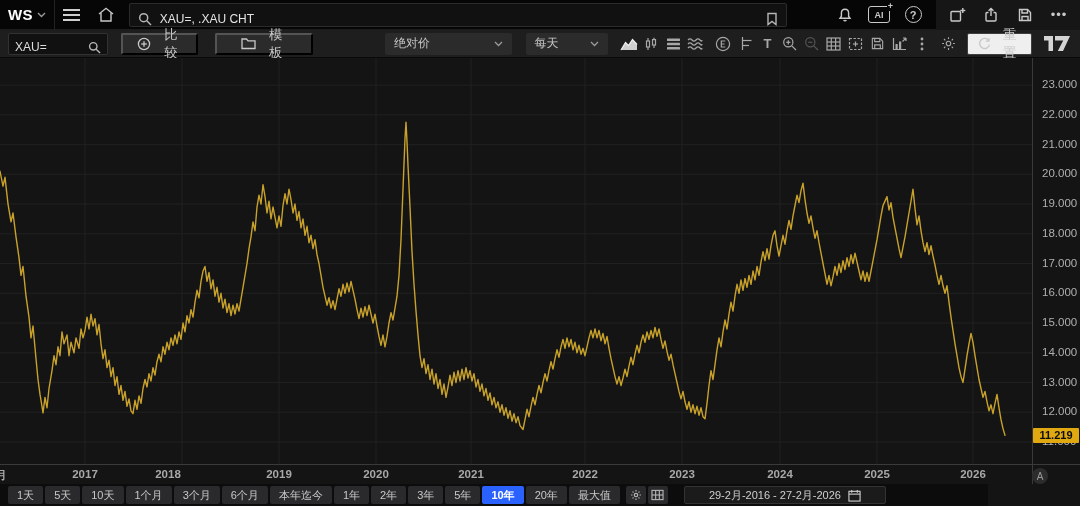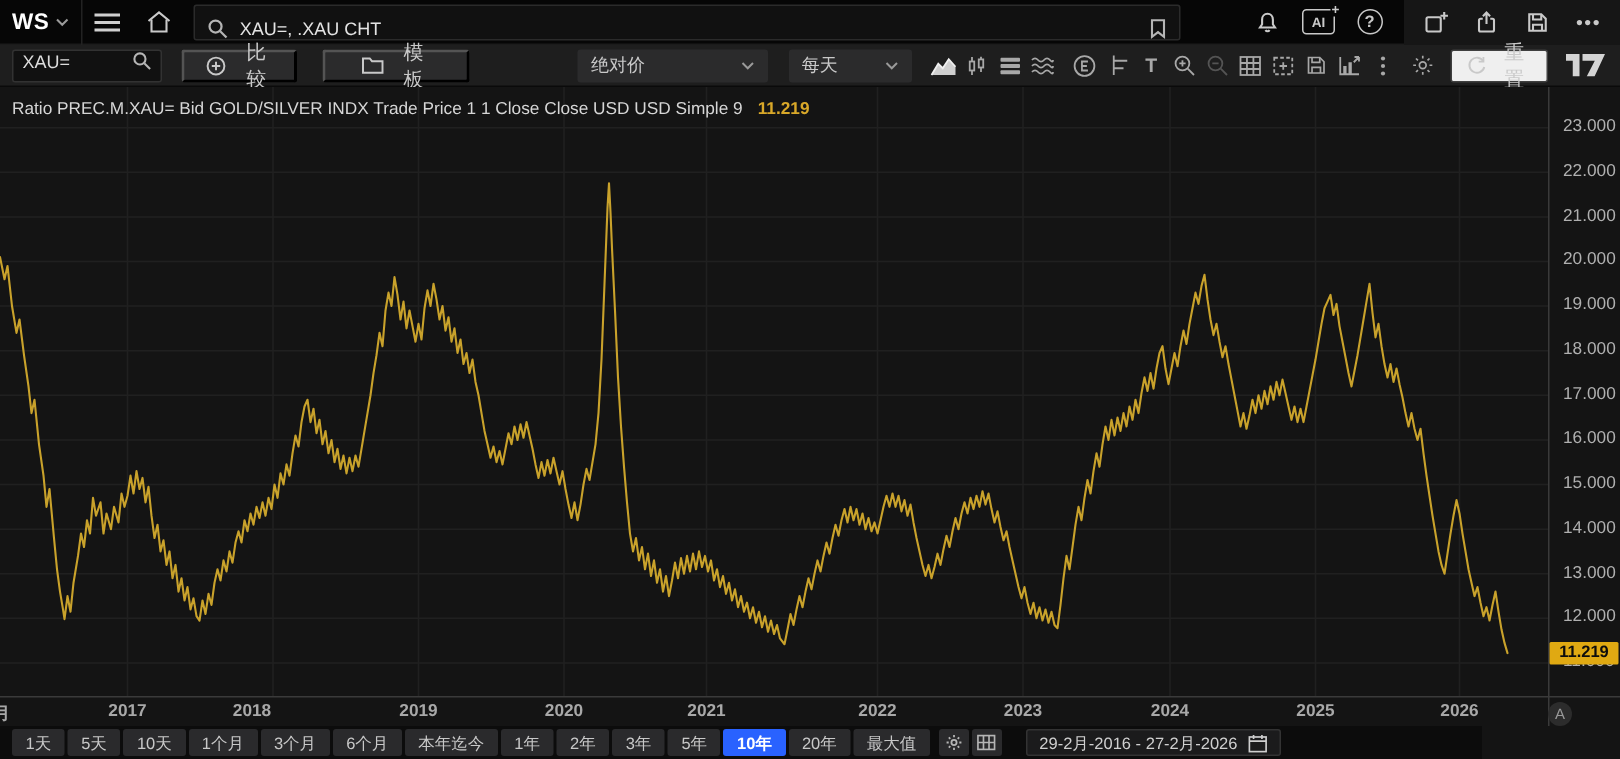--- a/index.html
+++ b/index.html
@@ -28,21 +28,21 @@
   .ai-plus { position:absolute; top:-6px; right:-5px; font-size:9px; color:#c9c9c9; background:#060606; padding:0 1px; }
   .help-circle { width:17px; height:17px; border:1.4px solid #c9c9c9; border-radius:50%; font-size:11px; font-weight:bold;
                  color:#c9c9c9; display:flex; align-items:center; justify-content:center; }
   .top-panel { display:flex; align-items:center; background:#161616; height:30px; padding:0 4px; margin-left:6px; }
   .more-dots { font-size:13px; letter-spacing:1px; color:#c9c9c9; }
 
   
   .toolbar { position:absolute; left:0; top:30px; width:1080px; height:28px; background:#1e1e1e;
              display:flex; align-items:center; border-bottom:1px solid #0a0a0a; font-size:12px; }
   .sym-input { width:108px; height:22px; margin-left:8px; background:#111; border:1px solid #323232; border-radius:2px;
-               display:flex; align-items:flex-start; justify-content:space-between; padding:0 6px; color:#ddd; }
+               display:flex; align-items:flex-end; justify-content:space-between; padding:0 6px; color:#ddd; }
   .tb-btn { height:22px; background:#2b2b2c; border-radius:2px; display:flex; align-items:center; gap:8px;
             padding:0 14px; color:#c9c9c9; cursor:pointer; }
   .tb-btn.wide { padding:0 24px; }
   .select { height:22px; background:#2b2b2c; border-radius:2px; display:flex; align-items:center;
             justify-content:space-between; padding:0 9px; color:#c9c9c9; cursor:pointer; }
   .icon-btn { width:24px; height:22px; display:flex; align-items:center; justify-content:center; color:#a8a8a8; cursor:pointer; }
   .icon-btn.active { color:#efefef; }
   .icon-btn.dim { color:#545454; }
   .reset-btn { height:22px; border:1px solid #3f3f3f; border-radius:2px; display:flex; align-items:center; gap:7px;
                padding:0 10px; color:#c9c9c9; cursor:pointer; }
@@ -65,21 +65,21 @@
 
   
   .bottombar { position:absolute; left:0; top:484px; width:988px; height:22px; background:#0c0c0c;
                display:flex; align-items:center; padding-left:8px; font-size:11px; }
   .range-btn { height:18px; background:#2a2a2c; color:#c8c8c8; border:none; border-radius:2px;
                padding:0 9px; margin-right:2px; font-size:11px; font-family:inherit; cursor:pointer; white-space:nowrap; }
   .range-btn.active { color:#fff; font-weight:bold; }
   .chip-ic { width:20px; height:18px; background:#2a2a2c; border-radius:2px; margin-right:2px;
              display:flex; align-items:center; justify-content:center; color:#b5b5b5; cursor:pointer; }
   .date-field { margin-left:14px; height:18px; background:#1b1b1c; border:1px solid #333; border-radius:2px;
-                display:flex; align-items:center; gap:7px; padding:0 8px; color:#cfcfcf; cursor:pointer; white-space:nowrap; }
+                display:flex; align-items:center; gap:7px; padding:0 24px; color:#cfcfcf; cursor:pointer; white-space:nowrap; }
 </style>
 </head>
 <body>
 
 <div class="screen">
 
   <header class="topbar">
     <div class="ws-logo">
       <span class="ws-text">WS</span>
       <span>
@@ -386,23 +386,20 @@
         <line x1="471" x2="471" y1="0" y2="406" stroke="#202020" stroke-width="1"></line>
         <line x1="585" x2="585" y1="0" y2="406" stroke="#202020" stroke-width="1"></line>
         <line x1="682" x2="682" y1="0" y2="406" stroke="#202020" stroke-width="1"></line>
         <line x1="780" x2="780" y1="0" y2="406" stroke="#202020" stroke-width="1"></line>
         <line x1="877" x2="877" y1="0" y2="406" stroke="#202020" stroke-width="1"></line>
         <line x1="973" x2="973" y1="0" y2="406" stroke="#202020" stroke-width="1"></line>
         <polyline points="0,113.3 3,128.2 5,119.3 8,146.0 11,163.9 13,155.0 16,178.8 19,199.6 21,217.4 23,208.5 26,238.2 29,259.1 31,279.9 33,268.0 36,300.7 38,321.5 40,336.4 42,348.3 43,354.8 45,339.4 47,349.8 49,330.5 52,312.6 54,297.7 56,306.7 58,288.8 60,297.7 62,273.9 64,285.8 67,276.9 69,297.7 71,284.3 74,294.8 76,279.9 79,290.3 81,271.0 83,279.9 85,272.5 87,259.1 89,271.0 91,256.1 93,268.0 95,260.6 97,276.9 99,266.5 101,285.8 103,300.7 105,291.8 107,309.6 109,302.2 111,318.6 113,309.6 115,327.5 117,318.6 119,336.4 121,327.5 123,342.3 125,333.4 127,348.3 129,340.9 131,352.8 133,355.7 135,342.3 137,351.3 139,337.9 141,345.3 143,330.5 145,321.5 147,329.0 149,315.6 151,323.0 153,309.6 155,317.1 157,303.7 159,296.2 161,303.7 163,288.8 165,296.2 167,284.3 169,291.8 171,279.9 173,287.3 175,276.9 177,285.8 179,273.9 181,281.4 183,265.0 185,273.9 187,257.6 189,265.0 191,251.6 193,259.1 195,244.2 197,232.3 199,239.7 201,223.4 203,213.0 205,208.5 207,223.4 209,214.5 211,230.8 213,221.9 215,238.2 217,229.3 219,244.2 221,235.3 223,250.1 225,241.2 227,254.6 229,245.7 231,257.6 233,247.2 235,256.1 237,245.7 239,253.1 241,241.2 243,229.3 245,217.4 247,205.5 249,190.7 251,178.8 253,163.9 255,172.8 257,149.0 259,137.1 261,146.0 263,126.7 265,138.6 267,155.0 269,143.1 271,160.9 273,149.0 275,159.4 277,169.8 279,157.9 281,168.3 283,147.5 285,135.6 287,146.0 289,131.2 291,141.6 293,155.0 295,146.0 297,162.4 299,153.5 301,169.8 303,160.9 305,177.3 307,168.3 309,184.7 311,177.3 313,190.7 315,181.7 317,196.6 319,205.5 321,217.4 323,229.3 325,238.2 327,247.2 329,239.7 331,250.1 333,242.7 335,251.6 337,241.2 339,230.8 341,238.2 343,226.3 345,235.3 347,224.9 349,233.8 351,223.4 353,232.3 355,241.2 357,251.6 359,260.6 361,250.1 363,259.1 365,248.7 367,257.6 369,247.2 371,256.1 373,265.0 375,256.1 377,268.0 379,278.4 381,287.3 383,276.9 385,288.8 387,278.4 389,265.0 391,254.6 393,262.0 395,250.1 397,238.2 399,217.4 401,181.7 403,131.2 405,80.6 406,64.2 407,83.6 408,107.4 410,149.0 412,193.6 414,226.3 416,253.1 418,276.9 420,297.7 422,309.6 424,300.7 426,315.6 428,306.7 430,321.5 432,311.1 434,326.0 436,315.6 438,330.5 440,321.5 442,336.4 444,326.0 446,339.4 448,329.0 450,317.1 452,327.5 454,314.1 456,324.5 458,312.6 460,323.0 462,311.1 464,321.5 466,309.6 468,320.0 470,312.6 472,323.0 474,315.6 476,329.0 478,321.5 480,333.4 482,326.0 484,337.9 486,330.5 488,342.3 490,334.9 492,346.8 494,339.4 496,349.8 498,343.8 500,354.2 502,346.8 504,357.2 506,349.8 508,360.2 510,352.8 512,363.2 514,355.7 516,364.7 518,358.7 520,367.6 523,371.5 525,361.7 527,351.3 529,358.7 531,348.3 533,339.4 535,346.8 537,336.4 539,327.5 541,334.9 543,324.5 545,315.6 547,323.0 549,312.6 551,303.7 553,311.1 555,300.7 557,291.8 559,299.2 561,288.8 563,281.4 565,290.3 567,279.9 569,288.8 571,281.4 573,291.8 575,284.3 577,294.8 579,287.3 581,296.2 583,290.3 585,297.7 587,288.8 589,279.9 591,272.5 593,279.9 595,271.0 597,279.9 599,272.5 601,282.9 603,275.4 605,285.8 607,278.4 609,290.3 611,300.7 613,309.6 615,318.6 617,326.0 619,318.6 621,327.5 623,320.0 625,311.1 627,318.6 629,308.1 631,299.2 633,306.7 635,296.2 637,287.3 639,294.8 641,284.3 643,276.9 645,284.3 647,273.9 649,281.4 651,272.5 653,279.9 655,269.5 657,278.4 659,271.0 661,281.4 663,290.3 665,282.9 667,293.3 669,302.2 671,296.2 673,306.7 675,315.6 677,324.5 679,333.4 681,340.9 683,333.4 685,343.8 687,351.3 689,343.8 691,354.2 693,346.8 695,355.7 697,348.3 699,357.2 701,349.8 703,358.7 705,360.8 707,345.3 709,327.5 711,312.6 713,321.5 715,306.7 717,291.8 719,279.9 721,288.8 723,273.9 725,262.0 727,271.0 729,256.1 731,244.2 733,253.1 735,238.2 737,226.3 739,235.3 741,221.9 743,232.3 745,220.4 747,229.3 749,217.4 751,226.3 753,213.0 755,221.9 757,208.5 759,217.4 761,204.0 763,193.6 765,202.6 767,190.7 769,201.1 771,187.7 773,177.3 775,172.8 777,187.7 779,198.1 781,187.7 783,177.3 785,186.2 787,172.8 789,162.4 791,171.3 793,157.9 795,147.5 797,137.1 799,144.6 801,132.7 803,125.2 805,141.6 807,155.0 809,165.4 811,157.9 813,169.8 815,180.2 817,172.8 819,184.7 821,195.1 823,205.5 825,215.9 827,226.3 829,217.4 831,227.8 833,218.9 835,208.5 837,217.4 839,205.5 841,214.5 843,202.6 845,211.5 847,199.6 849,208.5 851,196.6 853,205.5 855,195.1 857,204.0 859,213.0 861,221.9 863,213.0 865,223.4 867,214.5 869,223.4 871,213.0 873,202.6 875,192.1 877,181.7 879,169.8 881,157.9 883,147.5 885,143.1 887,138.6 889,152.0 891,144.6 893,159.4 895,169.8 897,180.2 899,190.7 901,199.6 903,189.2 905,178.8 907,166.9 909,155.0 911,143.1 913,131.2 915,150.5 917,166.9 919,157.9 921,172.8 923,184.7 925,193.6 927,184.7 929,196.6 931,187.7 933,198.1 935,207.0 937,217.4 939,226.3 941,217.4 943,227.8 945,235.3 947,227.8 949,244.2 951,259.1 953,272.5 955,285.8 957,297.7 959,309.6 961,318.6 963,324.5 965,311.1 967,297.7 969,285.8 971,275.4 973,284.3 975,297.7 977,309.6 979,321.5 981,330.5 983,339.4 985,333.4 987,343.8 989,352.8 991,346.8 993,355.7 995,345.3 997,336.4 999,349.8 1001,361.7 1003,370.6 1005,377.4" fill="none" stroke="#C9A22B" stroke-width="1.4" stroke-linejoin="round" stroke-linecap="round"></polyline>
       </svg>
     <div class="y-axis-line"></div>
     <div class="x-axis-line"></div>
-    <div class="legend">
-      <span>Ratio PREC.M.XAU= Bid GOLD/SILVER INDX Trade Price 1 1 Close Close USD USD Simple 9</span><span class="val" style="color: rgb(217, 168, 41);">11.219</span>
-    </div>
     <div id="ylabels">
         <div class="y-label" style="top: 20px;">23.000</div>
         <div class="y-label" style="top: 50px;">22.000</div>
         <div class="y-label" style="top: 80px;">21.000</div>
         <div class="y-label" style="top: 109px;">20.000</div>
         <div class="y-label" style="top: 139px;">19.000</div>
         <div class="y-label" style="top: 169px;">18.000</div>
         <div class="y-label" style="top: 199px;">17.000</div>
         <div class="y-label" style="top: 228px;">16.000</div>
         <div class="y-label" style="top: 258px;">15.000</div>

